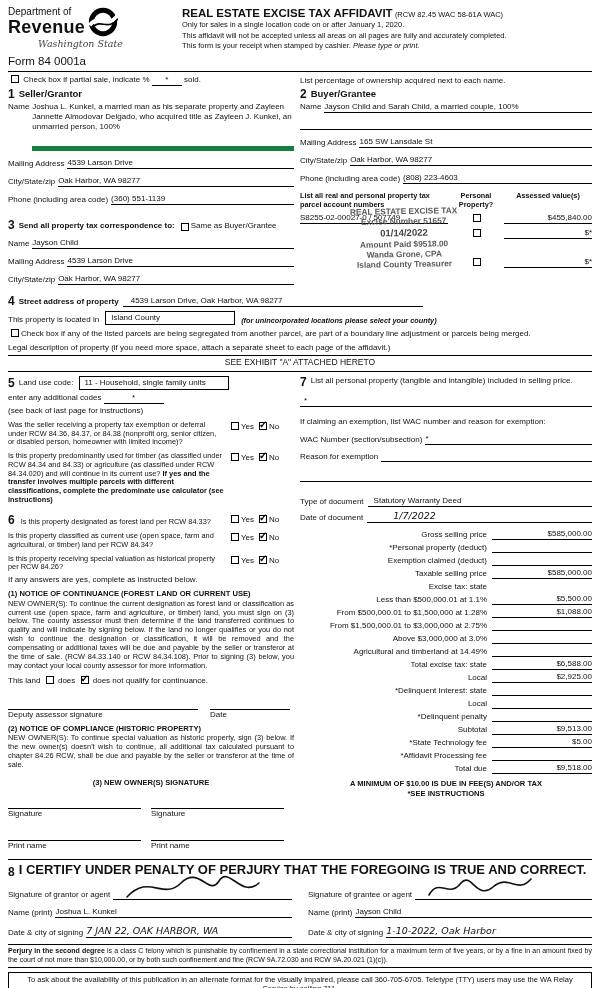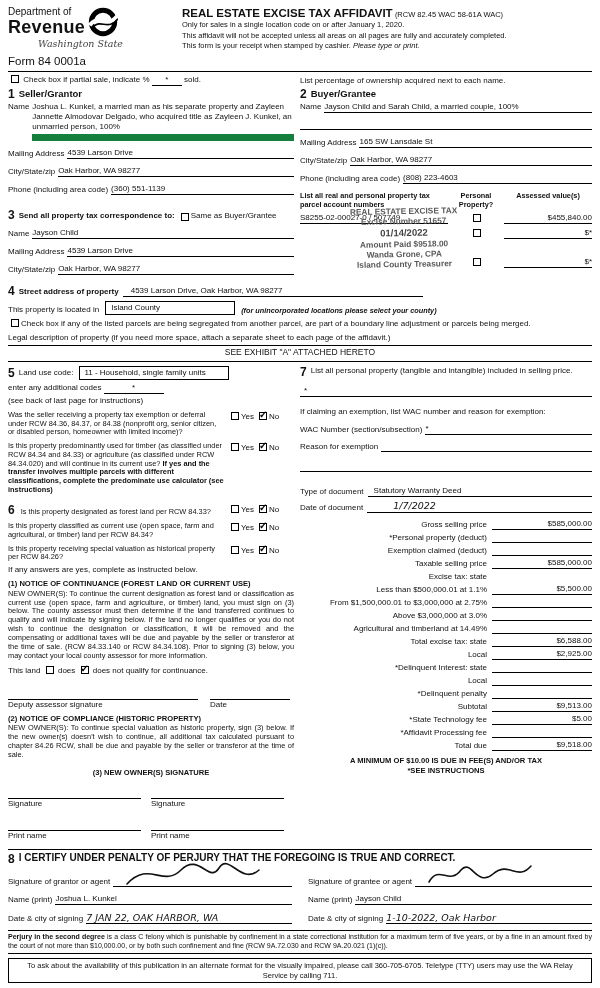--- a/index.html
+++ b/index.html
@@ -34,21 +34,21 @@
 
   .partial{display:flex;align-items:flex-end;margin:3px 0 2px 0}
   .partial .left{width:292px}
   .pct{display:inline-block;width:30px;text-align:center}
 
   .cols{display:flex}
   .col-l{width:292px;padding-right:6px}
   .col-r{flex:1;position:relative}
   .fieldline{display:flex;align-items:flex-end;margin-top:7px}
   .fieldline .lab{white-space:nowrap;margin-right:3px}
-  .nameblock{border-bottom:7px solid #15803d;min-height:28px;padding-bottom:2px}
+  .nameblock{border-bottom:5px solid #15803d;min-height:28px;padding-bottom:14px}
   .sechead{display:flex;align-items:flex-end}
 
   
   .ptable{margin-top:8px}
   .phead{display:flex;font-weight:bold;font-size:7.3px;line-height:1.15}
   .ph1{width:148px}.ph2{width:56px;text-align:center}.ph3{flex:1;text-align:center}
   .prow{display:flex;align-items:flex-end;height:15px}
   .pnum{width:148px}
   .pcbc{width:56px;text-align:center}
   .pval{flex:1;text-align:right}
@@ -420,20 +420,24 @@
           </div>
         <div class="taxrow">
             <span class="taxlab">Excise tax:  state</span>
             <span class="taxval"></span>
           </div>
         <div class="taxrow">
             <span class="taxlab">Less than $500,000.01 at 1.1%</span>
             <span class="taxval ul">$5,500.00</span>
           </div>
         <div class="taxrow">
+            <span class="taxlab">From $500,000.01 to $1,500,000 at 1.28%</span>
+            <span class="taxval ul">$1,088.00</span>
+          </div>
+        <div class="taxrow">
             <span class="taxlab">From $1,500,000.01 to $3,000,000 at 2.75%</span>
             <span class="taxval ul"></span>
           </div>
         <div class="taxrow">
             <span class="taxlab">Above $3,000,000 at 3.0%</span>
             <span class="taxval ul"></span>
           </div>
         <div class="taxrow">
             <span class="taxlab">Agricultural and timberland at 14.49%</span>
             <span class="taxval ul"></span>
@@ -479,21 +483,21 @@
       <div class="minnote">
         <div>A MINIMUM OF $10.00 IS DUE IN FEE(S) AND/OR TAX</div>
         <div>*SEE INSTRUCTIONS</div>
       </div>
     </div>
   </div>
 
   <div class="sec8">
     <div class="row" style="align-items:flex-end">
       <span class="secnum">8</span>
-      <span class="bold" style="font-size:10px">I CERTIFY UNDER PENALTY OF PERJURY THAT THE FOREGOING IS TRUE AND CORRECT.</span>
+      <span class="bold" style="font-size:13px">I CERTIFY UNDER PENALTY OF PERJURY THAT THE FOREGOING IS TRUE AND CORRECT.</span>
     </div>
     <div class="s8row" style="margin-top:2px">
       <div class="s8col first">
         <div class="row" style="align-items:flex-end">
           <span class="lab" style="margin-right:3px">Signature of grantor or agent</span>
           <span class="ul grow sigarea">
             <svg width="140" height="26" viewBox="0 0 140 26">
               <path d="M4 22 C 26 -2, 40 26, 58 8 S 86 22, 96 6 S 118 24, 136 8" fill="none" stroke="#111" stroke-width="1.6" stroke-linecap="round"></path>
             </svg>
           </span>

